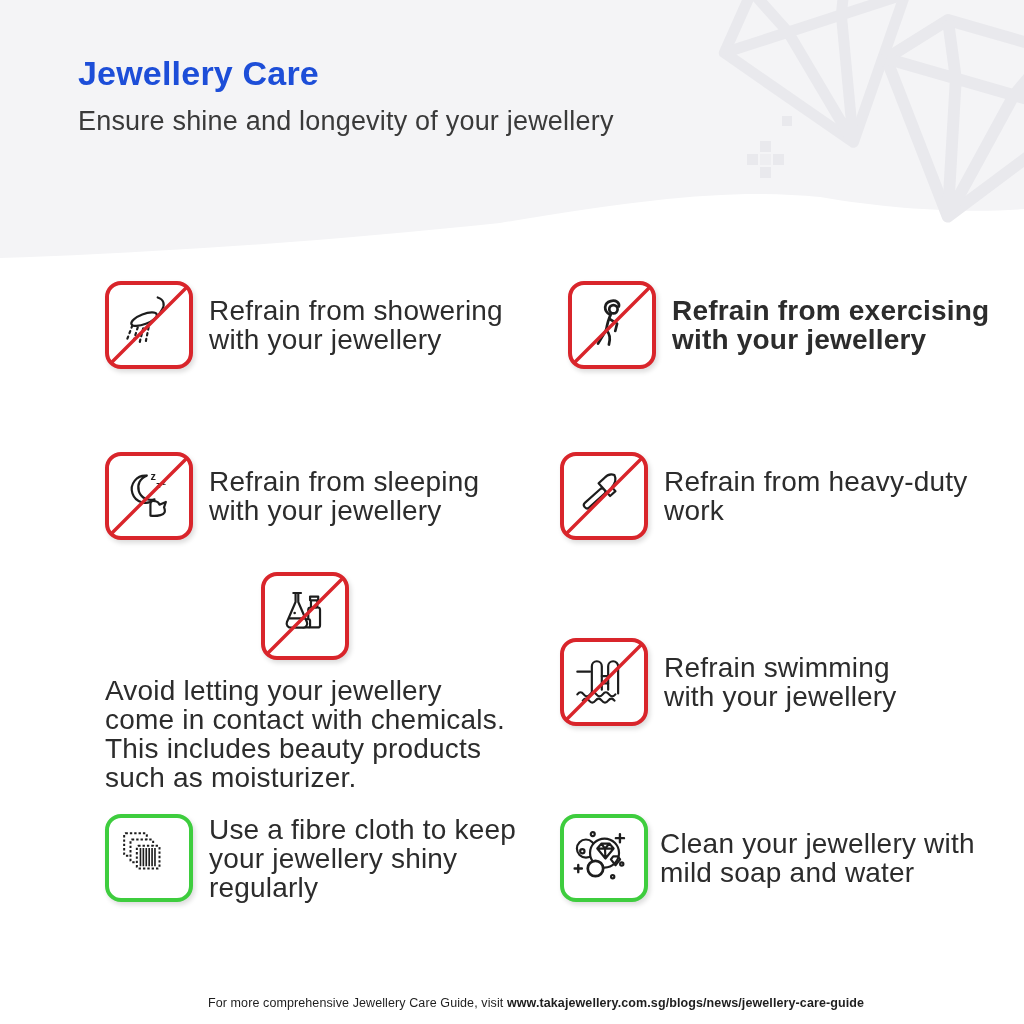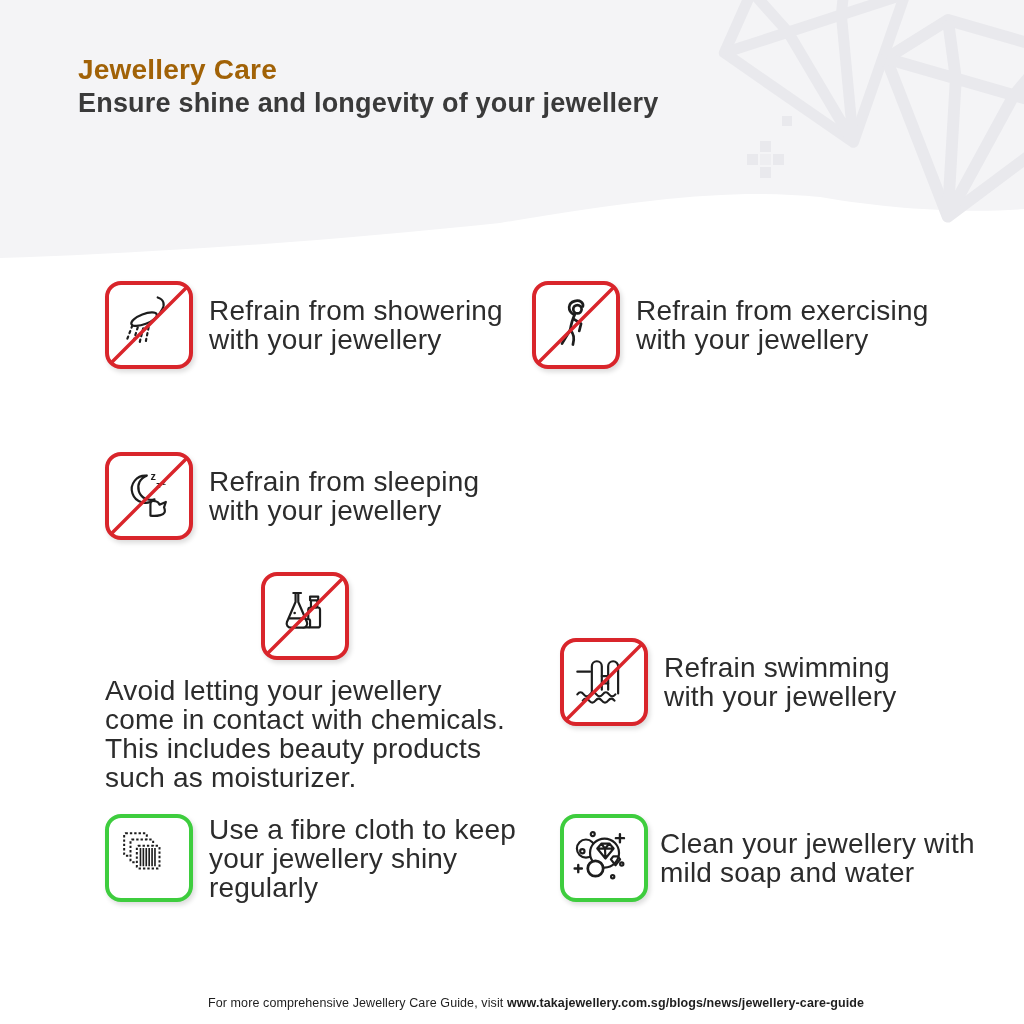--- a/index.html
+++ b/index.html
@@ -2,23 +2,23 @@
 <html><head>
 <meta charset="utf-8">
 <style>
   html,body{margin:0;padding:0;}
   body{background:#ffffff;font-family:"Liberation Sans", sans-serif;}
   .page{position:relative;width:1024px;height:1024px;background:#ffffff;overflow:hidden;}
 
   .header-bg{position:absolute;left:0;top:0;pointer-events:none;}
   .watermark{position:absolute;left:684px;top:0;pointer-events:none;}
 
-  .title{position:absolute;left:78px;top:54px;margin:0;font-size:28px;font-weight:bold;
-         color:#a16207;letter-spacing:0.2px;}
-  .subtitle{position:absolute;left:78px;top:88px;margin:0;font-size:27px;font-weight:700;
+  .title{position:absolute;left:78px;top:54px;margin:0;font-size:34px;font-weight:bold;
+         color:#1d4ed8;letter-spacing:0.2px;}
+  .subtitle{position:absolute;left:78px;top:106px;margin:0;font-size:27px;font-weight:400;
             color:#3a3a3a;letter-spacing:0.2px;}
 
   .tip{position:absolute;display:flex;align-items:center;gap:16px;transform:translateY(-50%);}
   .tip-text{font-size:28px;line-height:29px;color:#2c2c2c;white-space:pre-line;letter-spacing:0.2px;}
 
   .iconbox{position:relative;flex:0 0 auto;width:80px;height:80px;background:#ffffff;
            border:4px solid #D9252B;border-radius:16px;
            box-shadow:2px 3px 5px rgba(0,0,0,0.14);}
   .iconbox.green{border-color:#3ECD3E;}
   .art{position:absolute;left:7px;top:7px;width:58px;height:58px;}
@@ -77,21 +77,21 @@
         </g>
       </svg>
       <svg class="slash" viewBox="0 0 88 88">
         <line x1="81" y1="7" x2="7" y2="81" stroke="#D9252B" stroke-width="3.4" stroke-linecap="round"></line>
       </svg>
     </div>
     <div class="tip-text">Refrain from showering
 with your jewellery</div>
   </div>
 
-  <div class="tip" style="left:532px;top:325px;">
+  <div class="tip" style="left:568px;top:325px;font-weight:bold;">
     <div class="iconbox">
       <svg class="art" viewBox="0 0 64 64">
         <g fill="none" stroke="#1d1d1d" stroke-width="3" stroke-linecap="round" stroke-linejoin="round">
           <circle cx="38" cy="19" r="4.6"></circle>
           <path d="M34 25 C27 21 27 12 35 10 C41 8.5 45 12 44 16"></path>
           <path d="M35 25 C32 31 31 36 30 42"></path>
           <path d="M34 30 L42 35 L40 43"></path>
           <path d="M30 42 L21 57"></path>
           <path d="M30 42 C34 46 35 51 33 58"></path>
         </g>
@@ -118,20 +118,35 @@
         </g>
       </svg>
       <svg class="slash" viewBox="0 0 88 88">
         <line x1="81" y1="7" x2="7" y2="81" stroke="#D9252B" stroke-width="3.4" stroke-linecap="round"></line>
       </svg>
     </div>
     <div class="tip-text">Refrain from sleeping
 with your jewellery</div>
   </div>
 
+  <div class="tip" style="left:560px;top:496px;">
+    <div class="iconbox">
+      <svg class="art" viewBox="0 0 64 64">
+        <g fill="none" stroke="#1d1d1d" stroke-width="2.4" stroke-linecap="round" stroke-linejoin="round" transform="rotate(-42 32 33)">
+          <rect x="9" y="30" width="29" height="7" rx="3.2" fill="#fff"></rect>
+          <path d="M38 24 v19 h8 v-6 q9 -1 11 -8 q-3 -6 -11 -5 l-8 0 z" fill="#fff"></path>
+        </g>
+      </svg>
+      <svg class="slash" viewBox="0 0 88 88">
+        <line x1="81" y1="7" x2="7" y2="81" stroke="#D9252B" stroke-width="3.4" stroke-linecap="round"></line>
+      </svg>
+    </div>
+    <div class="tip-text">Refrain from heavy-duty
+work</div>
+  </div>
 
   <div class="tip" style="left:105px;top:682px;flex-direction:column;">
     <div class="iconbox">
       <svg class="art" viewBox="0 0 64 64">
         <g fill="none" stroke="#1d1d1d" stroke-width="2.4" stroke-linecap="round" stroke-linejoin="round">
           <rect x="40" y="27" width="13" height="22" rx="2.5" fill="#fff"></rect>
           <rect x="43" y="19" width="7" height="8" rx="1" fill="#fff"></rect>
           <path d="M42 15 h9 v4 h-9 z" fill="#fff"></path>
           <rect x="33" y="40" width="9" height="9" rx="1.5" fill="#fff"></rect>
           <path d="M26 11 v10 L16.5 43 a4.5 4.5 0 0 0 4.2 6.2 h13.6 a4.5 4.5 0 0 0 4.2 -6.2 L29 21 v-10" fill="#fff"></path>

